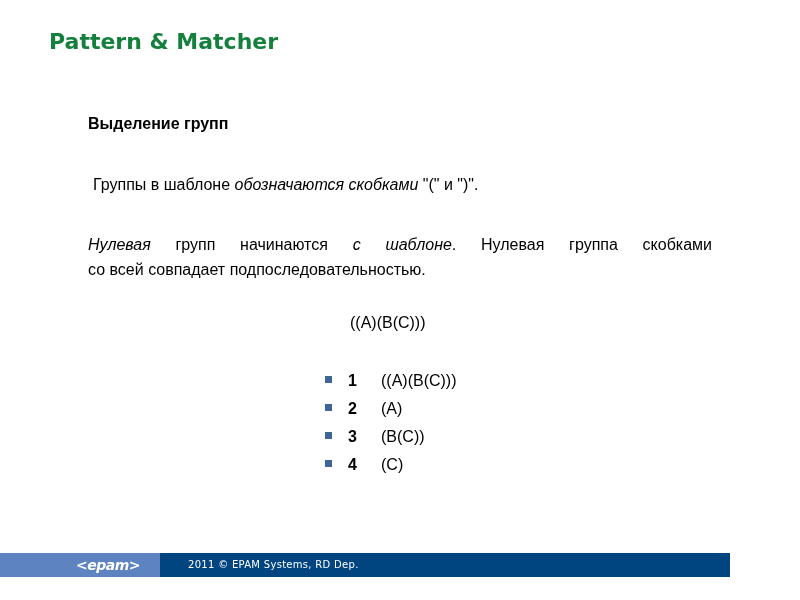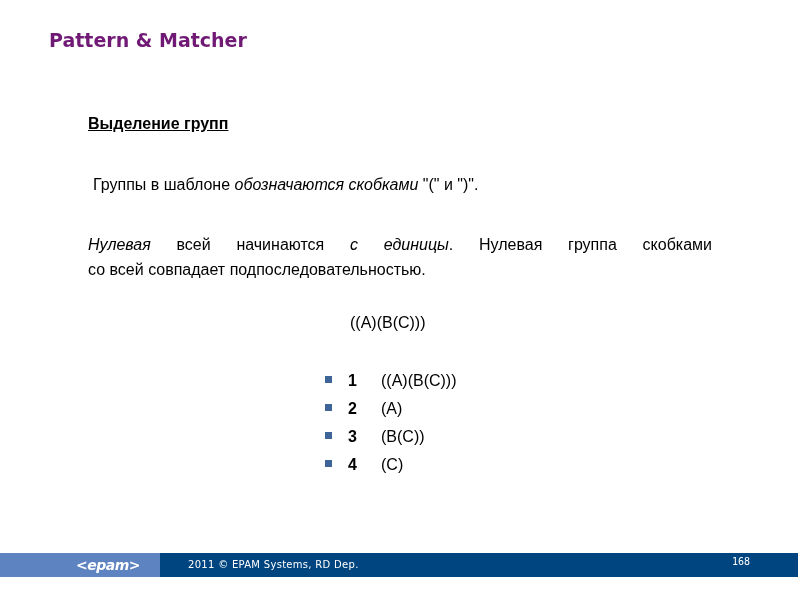--- a/index.html
+++ b/index.html
@@ -1,46 +1,46 @@
 <!DOCTYPE html>
 <html><head>
   <meta charset="utf-8">
   <style>
     html, body { margin: 0; padding: 0; }
     body { width: 800px; height: 600px; background: #ffffff; position: relative; overflow: hidden; font-family: "Liberation Sans", sans-serif; color: #000; }
-    .title { position: absolute; left: 49px; top: 29px; font-family: "DejaVu Sans", sans-serif; font-weight: bold; font-size: 19px; color: #701a75; }
-    .subhead { position: absolute; left: 88px; top: 115px; font-weight: bold; font-size: 16px; text-decoration: underline; }
+    .title { position: absolute; left: 49px; top: 29px; font-family: "DejaVu Sans", sans-serif; font-weight: bold; font-size: 22px; color: #15803d; }
+    .subhead { position: absolute; left: 88px; top: 115px; font-weight: bold; font-size: 16px; }
     .p1 { position: absolute; left: 93px; top: 176px; font-size: 16px; }
     .p2 { position: absolute; left: 88px; top: 232px; width: 624px; font-size: 16px; line-height: 25px; text-align: justify; }
     .p2 .line1 { display: block; text-align: justify; text-align-last: justify; }
     .pattern { position: absolute; left: 350px; top: 314px; font-size: 16px; }
     .list { position: absolute; left: 325px; top: 367px; margin: 0; padding: 0; list-style: none; }
     .list li { height: 28px; line-height: 22px; font-size: 16px; display: flex; align-items: center; }
     .bullet { width: 7px; height: 7px; background: #3f6498; margin-right: 16px; margin-top: -4px; }
     .num { font-weight: bold; width: 33px; }
-    .footer { position: absolute; left: 0; top: 553px; width: 798px; height: 24px; display: flex; }
+    .footer { position: absolute; left: 0; top: 553px; width: 730px; height: 24px; display: flex; }
     .footer-left { width: 160px; height: 100%; background: #5d83c0; display: flex; align-items: center; justify-content: flex-end; padding-right: 20px; box-sizing: border-box; }
     .logo { color: #fff; font-family: "DejaVu Sans", sans-serif; font-weight: bold; font-style: italic; font-size: 14px; letter-spacing: -0.5px; }
     .footer-right { flex: 1; background: #00457f; position: relative; color: #fff; font-family: "DejaVu Sans", sans-serif; font-size: 10px; }
     .copy { position: absolute; left: 28px; top: 6px; letter-spacing: 0.3px; }
     .page { position: absolute; left: 572px; top: 3px; font-family: "DejaVu Sans Mono", monospace; font-size: 10px; }
   </style>
 </head>
 <body>
 
 <div class="title">Pattern &amp; Matcher</div>
 
 <div class="subhead">Выделение групп</div>
 
 <div class="p1">
   <span>Группы в шаблоне </span><i>обозначаются скобками</i><span> "(" и ")".</span>
 </div>
 
 <div class="p2">
-  <span class="line1"><i>Нулевая</i><span> всей начинаются </span><i>с единицы</i><span>. Нулевая группа скобками</span></span>
+  <span class="line1"><i>Нулевая</i><span> групп начинаются </span><i>с шаблоне</i><span>. Нулевая группа скобками</span></span>
   <span>со всей совпадает подпоследовательностью.</span>
 </div>
 
 <div class="pattern">((A)(B(C)))</div>
 
 <ul class="list">
   <li>
     <span class="bullet"></span>
     <span class="num">1</span>
     <span>((A)(B(C)))</span>

